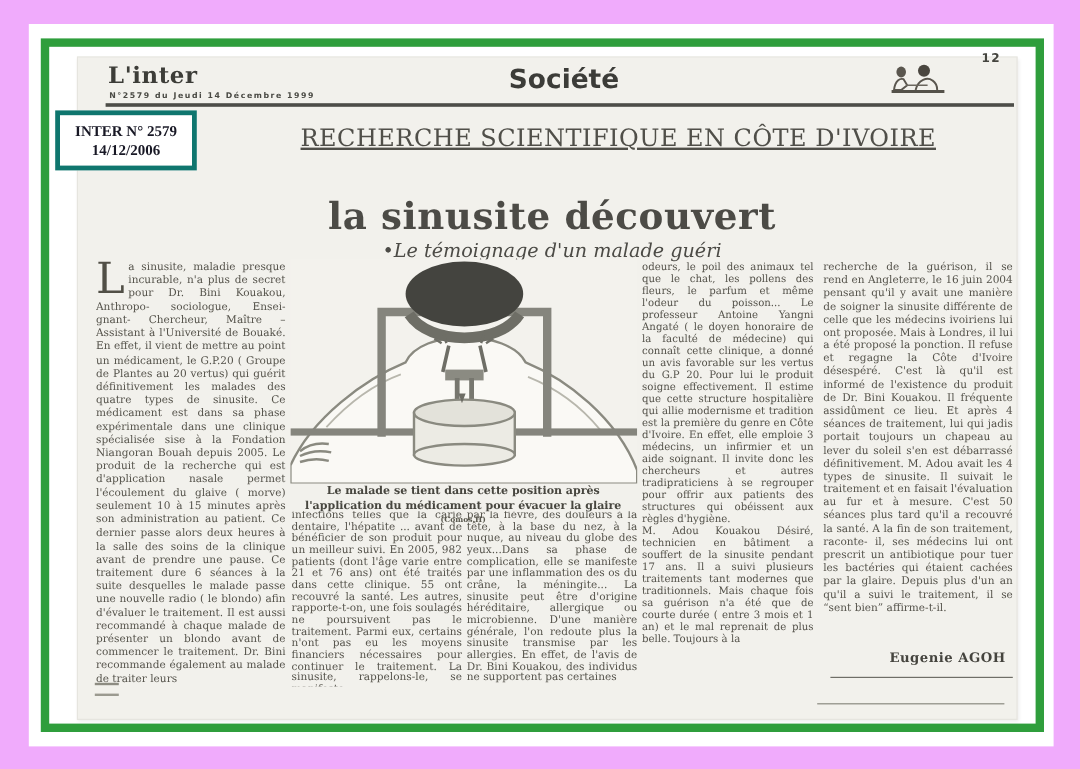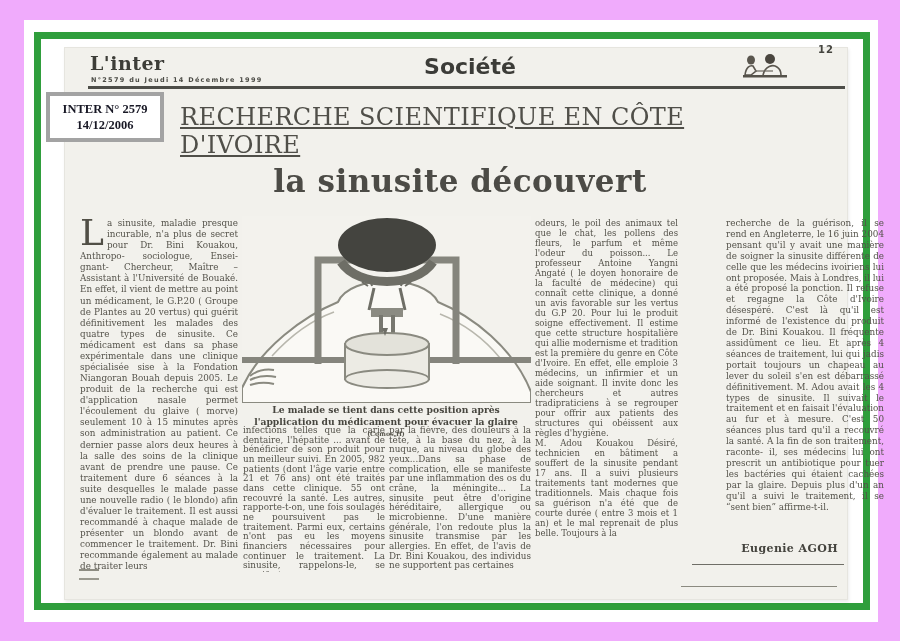--- a/index.html
+++ b/index.html
@@ -19,43 +19,43 @@
        font-weight:bold;font-size:6.5px;color:#4a4a44;letter-spacing:1.3px;}
   .head-rule{position:absolute;left:88px;top:86px;width:757px;height:3px;background:#4d4d48;}
   .section-title{position:absolute;left:370px;top:54px;width:200px;text-align:center;
        font-family:"DejaVu Sans",sans-serif;font-weight:bold;font-size:22px;color:#3c3c38;}
   .readers{position:absolute;left:741px;top:53px;width:48px;height:31px;}
   .page-num{position:absolute;left:818px;top:44px;font-family:"DejaVu Sans",sans-serif;
        font-weight:bold;font-size:10px;color:#45453f;letter-spacing:1px;}
 
   
   .stamp{position:absolute;left:46px;top:92px;width:118px;height:50px;background:#ffffff;
-       border:4px solid #a3a3a3;box-sizing:border-box;display:flex;flex-direction:column;
+       border:4px solid #0f766e;box-sizing:border-box;display:flex;flex-direction:column;
        align-items:center;justify-content:center;gap:1px;
        font-family:"Liberation Serif","DejaVu Serif",serif;font-weight:bold;
        font-size:12.5px;color:#181825;}
 
   
-  .kicker{position:absolute;left:180px;top:103px;width:600px;text-align:left;
-       font-size:24px;color:#504f49;letter-spacing:0.4px;text-decoration:underline;}
+  .kicker{position:absolute;left:180px;top:103px;width:600px;text-align:right;
+       font-size:20px;color:#504f49;letter-spacing:0.4px;text-decoration:underline;}
   .headline1{position:absolute;left:130px;top:126px;width:660px;text-align:center;
        font-weight:bold;font-size:31px;color:#4c4b46;letter-spacing:0.5px;}
   .headline2{position:absolute;left:130px;top:163px;width:660px;text-align:center;
        font-weight:bold;font-size:31px;color:#4c4b46;letter-spacing:0.5px;}
   .subtitle{position:absolute;left:230px;top:199px;width:460px;text-align:center;
        font-style:italic;font-size:16px;color:#4c4b46;}
 
   
   .col{position:absolute;overflow:hidden;text-align:justify;color:#54524a;}
   .col p{margin:0;}
   #col1{left:80px;top:218px;width:158px;height:356px;font-size:8.8px;line-height:1.26;}
   #col2{left:243px;top:426px;width:142px;height:146px;font-size:8.8px;line-height:1.1;}
   #col3{left:389px;top:426px;width:142px;height:146px;font-size:8.8px;line-height:1.1;}
   #col4{left:535px;top:218px;width:143px;height:356px;font-size:8.5px;line-height:1.18;}
-  #col5{left:686px;top:218px;width:158px;height:320px;font-size:8.8px;line-height:1.24;margin-left:40px;}
+  #col5{left:686px;top:218px;width:158px;height:320px;font-size:8.8px;line-height:1.24;}
   .dropcap{float:left;font-size:36px;line-height:27px;padding:1px 3px 0 0;color:#514f46;}
   .subhead{font-weight:bold;font-size:10.5px;text-align:center;color:#45443e;
        line-height:1.3;margin:9px 6px 8px 6px;}
 
   
   .figure{position:absolute;left:242px;top:216px;width:289px;height:187px;}
   .caption{position:absolute;left:240px;top:404px;width:292px;text-align:center;
        font-weight:bold;font-size:9.2px;line-height:1.25;color:#47463f;}
   .credit{font-weight:bold;font-size:6.3px;color:#5a594f;}
 
@@ -91,20 +91,21 @@
   </div>
   <div class="page-num">12</div>
 
   <div class="stamp">
     <span>INTER N° 2579</span>
     <span>14/12/2006</span>
   </div>
 
   <div class="kicker">RECHERCHE SCIENTIFIQUE EN CÔTE D'IVOIRE</div>
   <div class="headline2">la sinusite découvert</div>
+  <div class="subtitle">•Le témoignage d'un malade guéri</div>
 
   <div class="col" id="col1">
     <span class="dropcap">L</span><span>a sinusite, maladie presque incurable, n'a plus de secret pour Dr. Bini Kouakou, Anthropo- sociologue, Ensei- gnant- Chercheur, Maître – Assistant à l'Université de Bouaké. En effet, il vient de mettre au point un médicament, le G.P.20 ( Groupe de Plantes au 20 vertus) qui guérit définitivement les malades des quatre types de sinusite. Ce médicament est dans sa phase expérimentale dans une clinique spécialisée sise à la Fondation Niangoran Bouah depuis 2005. Le produit de la recherche qui est d'application nasale permet l'écoulement du glaive ( morve) seulement 10 à 15 minutes après son administration au patient. Ce dernier passe alors deux heures à la salle des soins de la clinique avant de prendre une pause. Ce traitement dure 6 séances à la suite desquelles le malade passe une nouvelle radio ( le blondo) afin d'évaluer le traitement. Il est aussi recommandé à chaque malade de présenter un blondo avant de commencer le traitement. Dr. Bini recommande également au malade de traiter leurs</span>
   </div>
 
   <div class="figure">
     <svg width="289" height="187" viewBox="0 0 289 187">
       <rect x="0" y="0" width="289" height="187" fill="#f3f2ed"></rect>
 
       <path d="M0,172 C18,132 62,100 96,86 C108,58 182,58 196,86 C230,100 272,132 289,176 L289,187 L0,187 Z" fill="#faf9f5" stroke="#8a8a80" stroke-width="2"></path>

